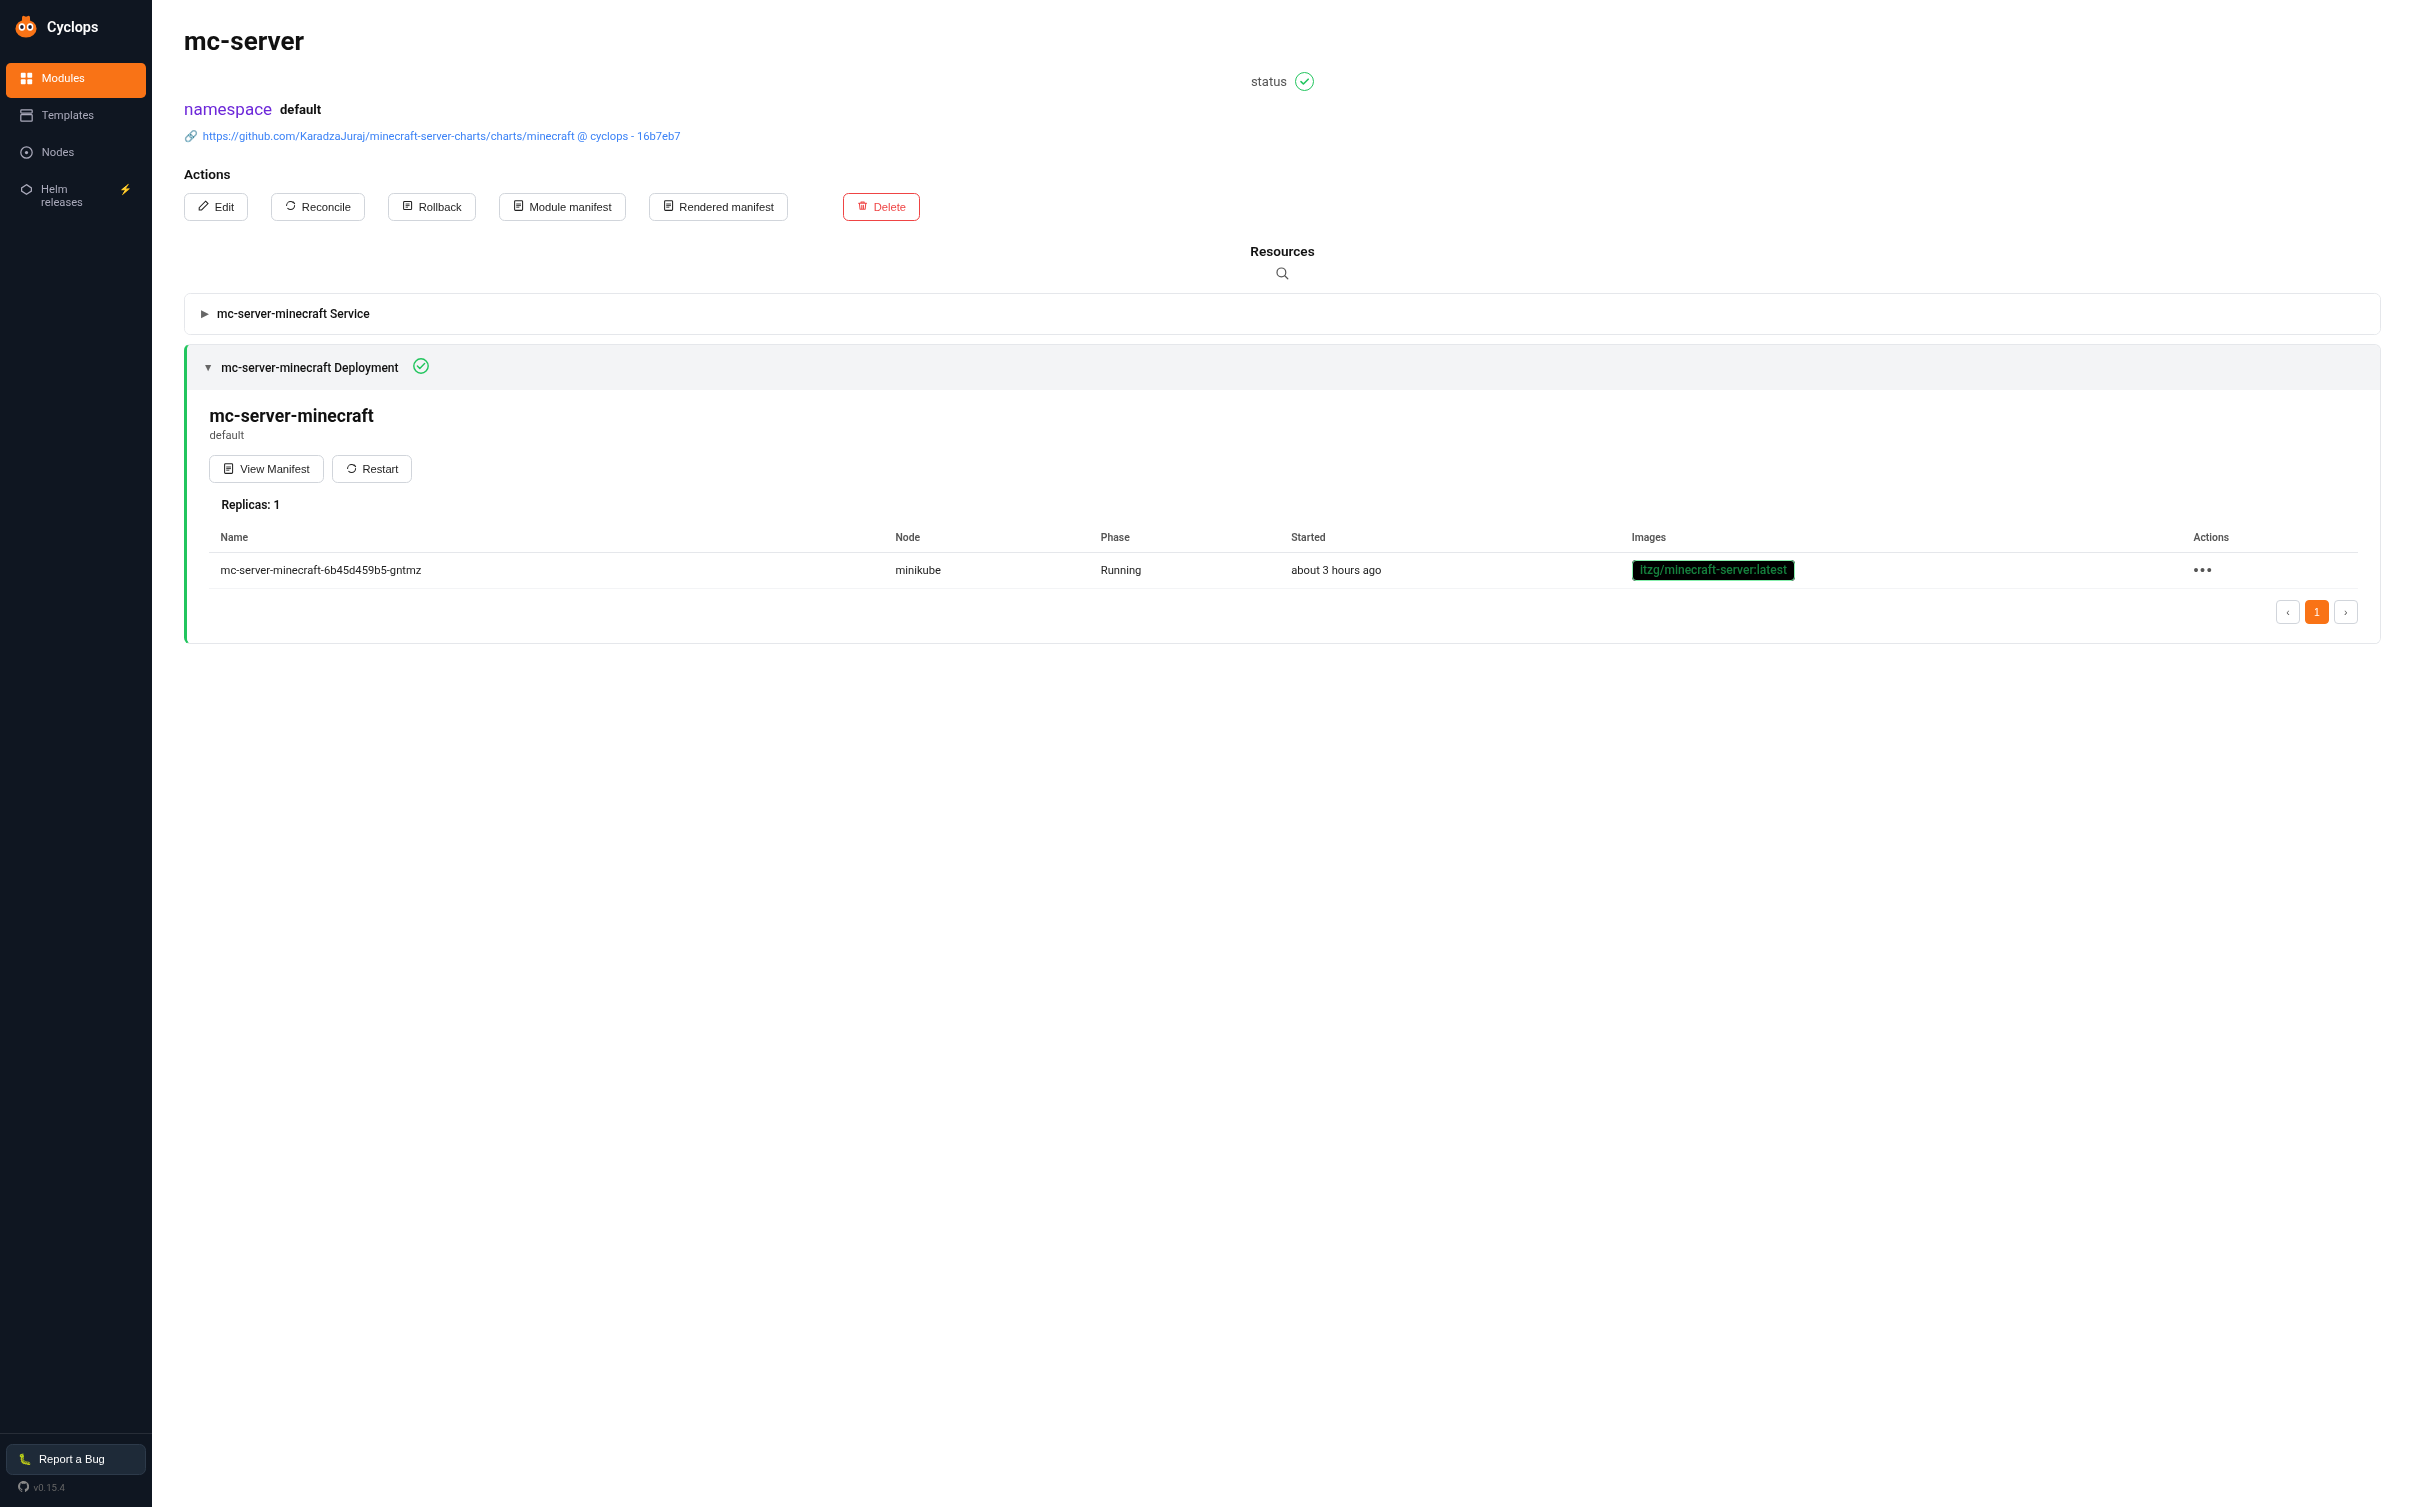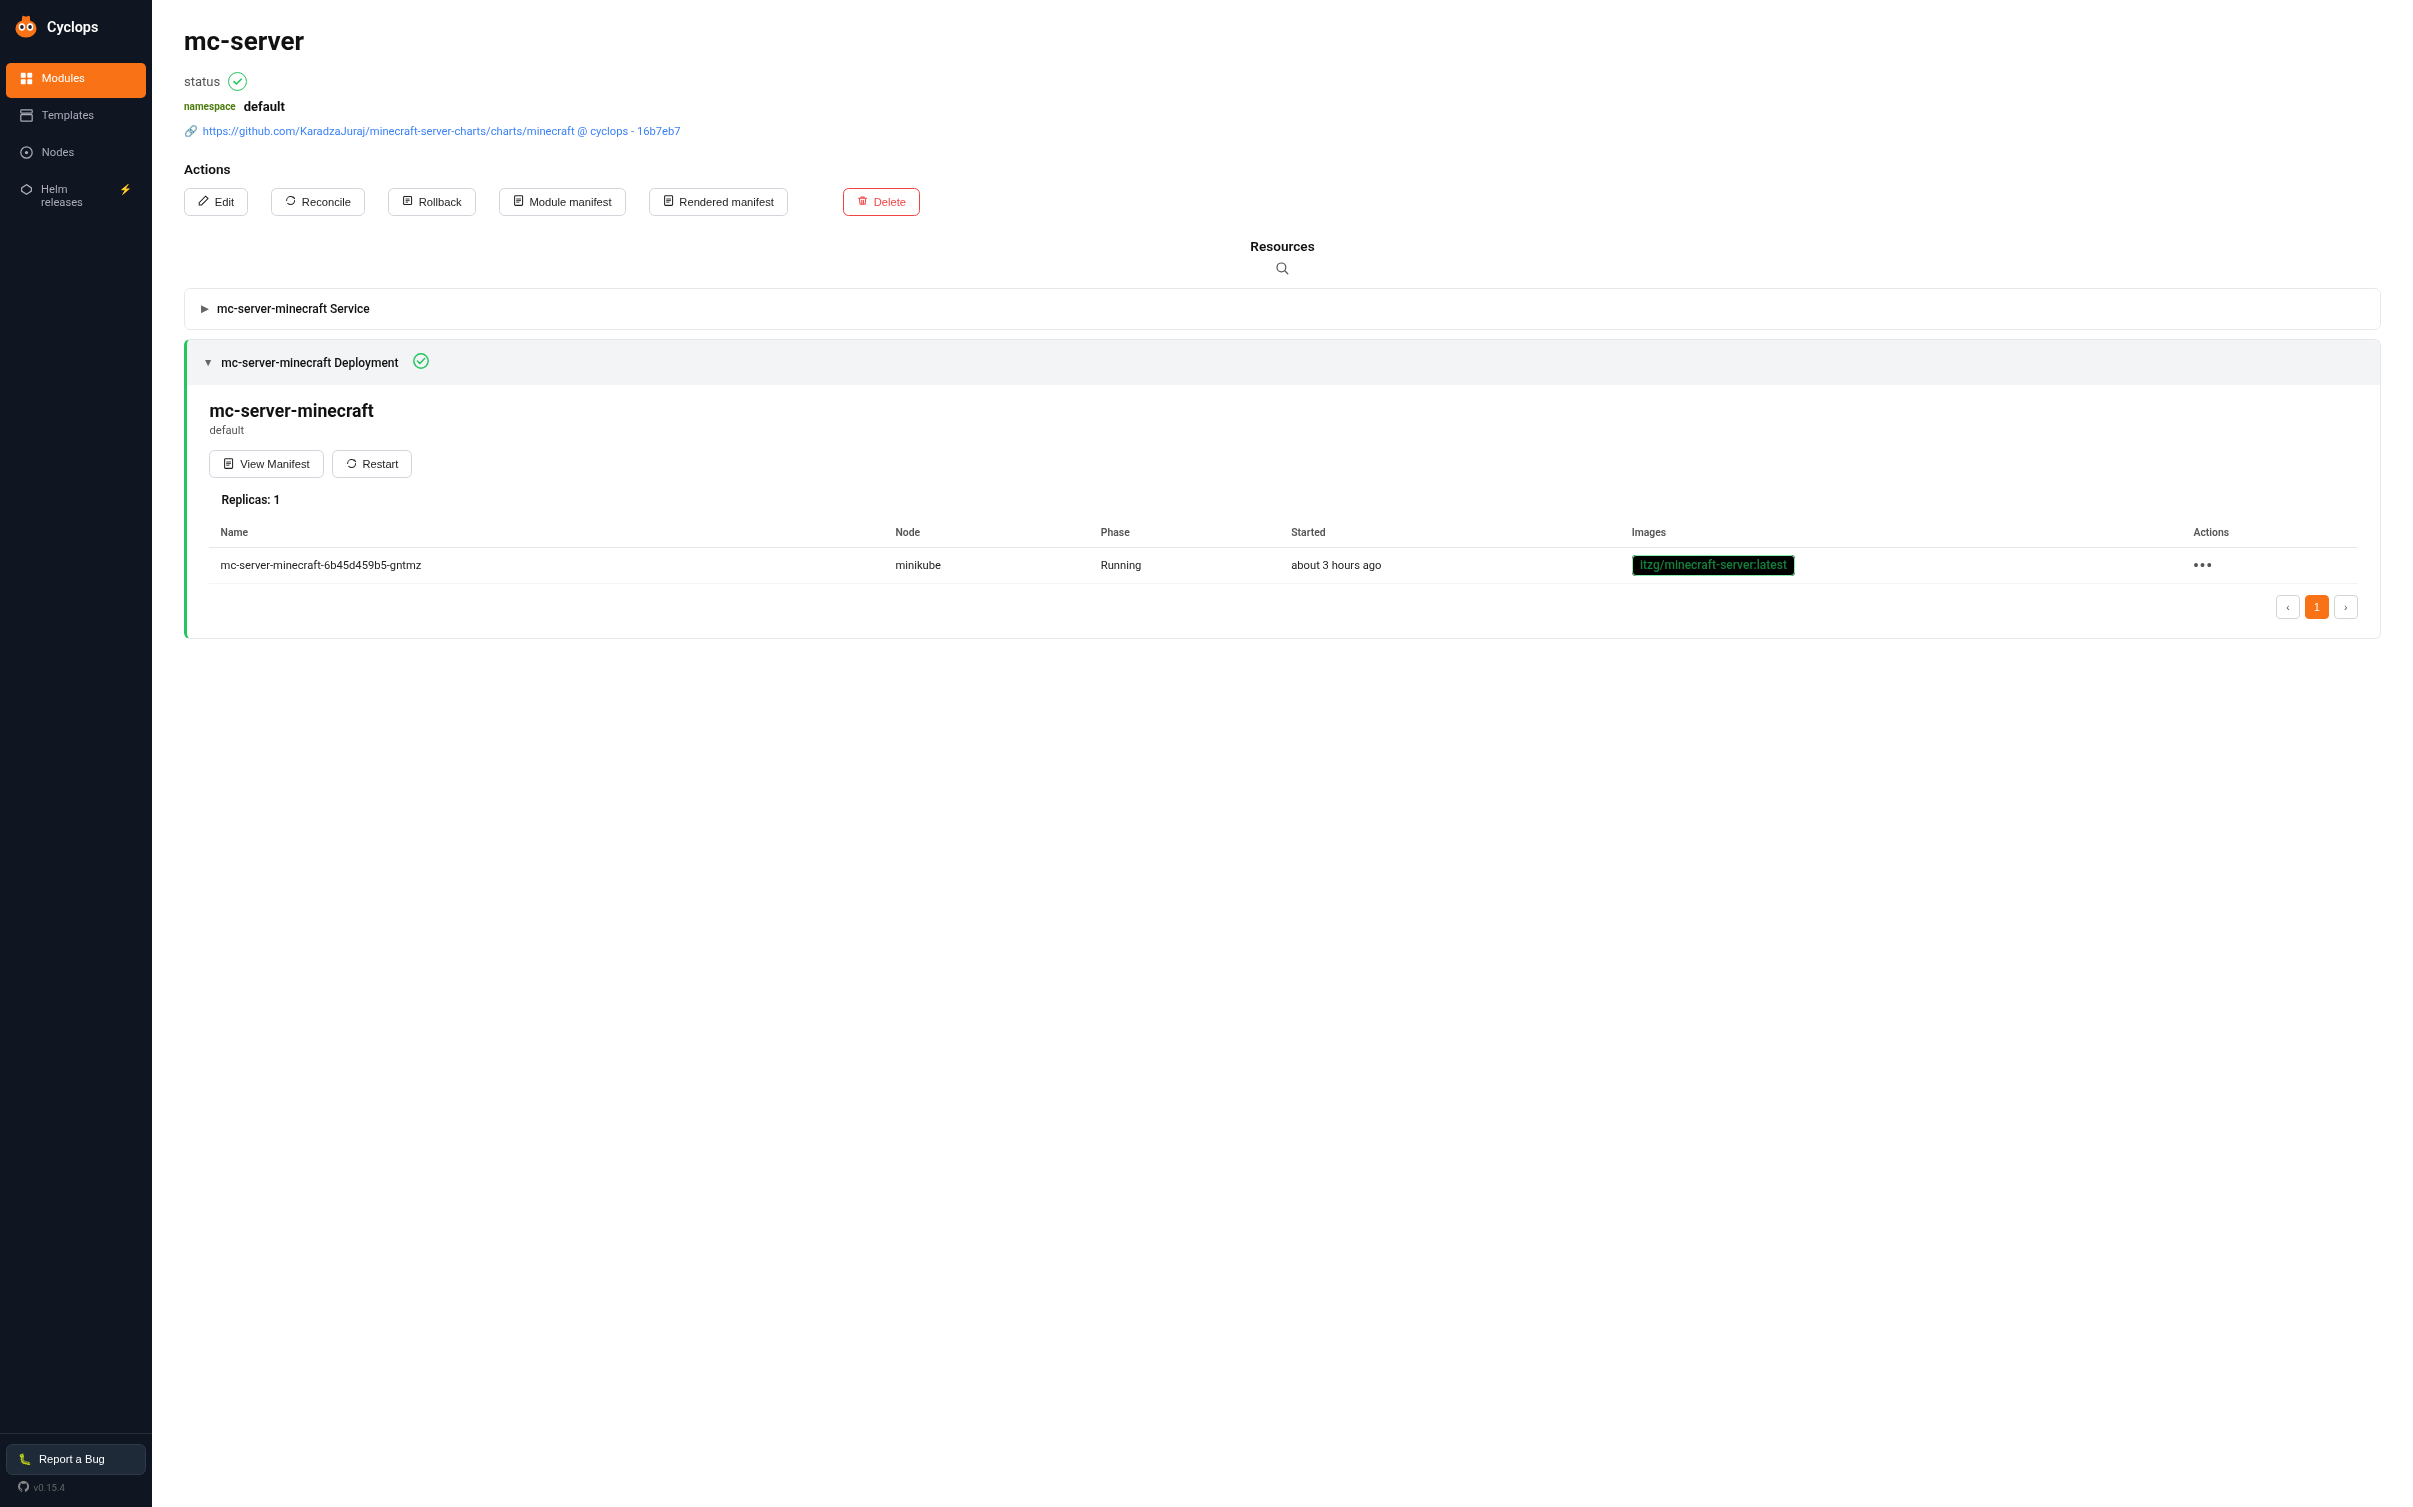--- a/index.html
+++ b/index.html
@@ -92,20 +92,21 @@
       font-size: 26px;
       font-weight: 700;
       color: #111;
       margin-bottom: 16px;
     }
     .status-row {
       display: flex;
       align-items: center;
       gap: 8px;
       margin-bottom: 8px;
+      justify-content: center;
     }
     .status-label {
       font-size: 13px;
       color: #555;
     }
     .status-icon-ok {
       width: 19px;
       height: 19px;
       border-radius: 50%;
       border: 1.6px solid #22c55e;
@@ -115,23 +116,22 @@
       color: #22c55e;
       font-size: 10.4px;
     }
     .namespace-row {
       display: flex;
       align-items: center;
       gap: 8px;
       margin-bottom: 11.2px;
     }
     .namespace-label {
-      font-size: 10px;
-      color: #4d7c0f;
-      font-weight: bold;
+      font-size: 17px;
+      color: #6d28d9;
     }
     .namespace-value {
       font-size: 13px;
       font-weight: 700;
       color: #111;
     }
     .git-link {
       display: flex;
       align-items: center;
       gap: 4.8px;

